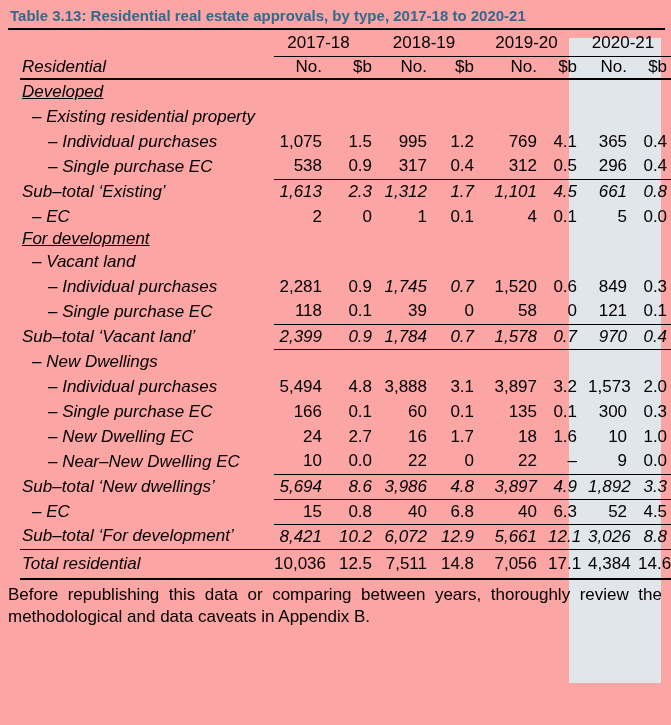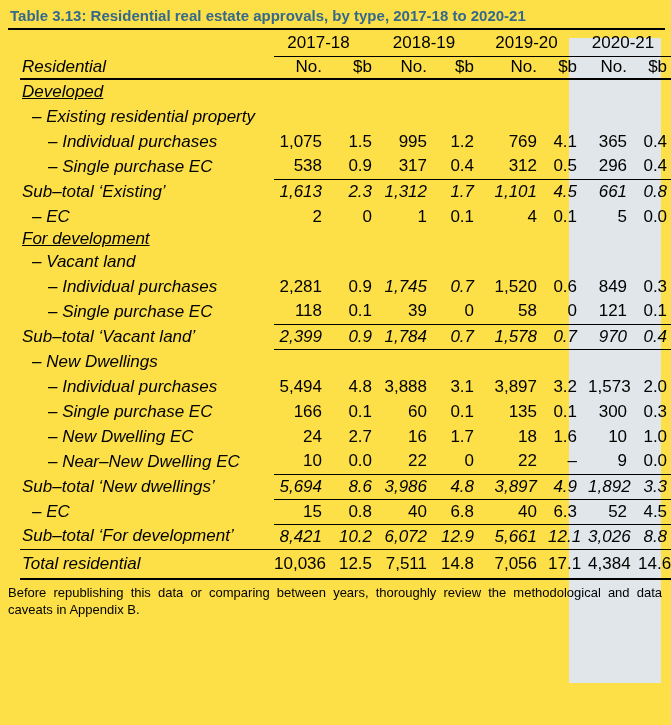--- a/index.html
+++ b/index.html
@@ -1,20 +1,20 @@
 <!DOCTYPE html>
 <html><head>
 <meta charset="utf-8">
 <style>
   html,body { margin:0; padding:0; background:#ffffff; }
   .page {
     position: relative;
     width: 671px;
     height: 725px;
-    background: #fde047;
+    background: #fca5a5;
     font-family: "Liberation Sans", "DejaVu Sans", sans-serif;
     font-size: 13px;
     color: #000;
     overflow: hidden;
   }
   .title {
     margin-left: 8px;
     width: 655px;
     padding: 7px 0 4px 2px;
     font-size: 15px;
@@ -65,21 +65,21 @@
   tr.total { height: 30px; font-weight: bold; }
   tr.total td { border-top: 1.5px solid #000; border-bottom: 2.5px solid #000; }
   td.it { font-style: italic; }
   .footnote {
     position: relative;
     z-index: 1;
     margin: 4px 0 0 8px;
     width: 654px;
     text-align: justify;
     line-height: 1.32;
-    font-size: 13px;
+    font-size: 17px;
   }
 </style>
 </head>
 <body>
 
 <div class="page">
   <div class="title">Table 3.13: Residential real estate approvals, by type, 2017-18 to 2020-21</div>
   <div class="band"></div>
   <table class="approvals">
     <colgroup>

